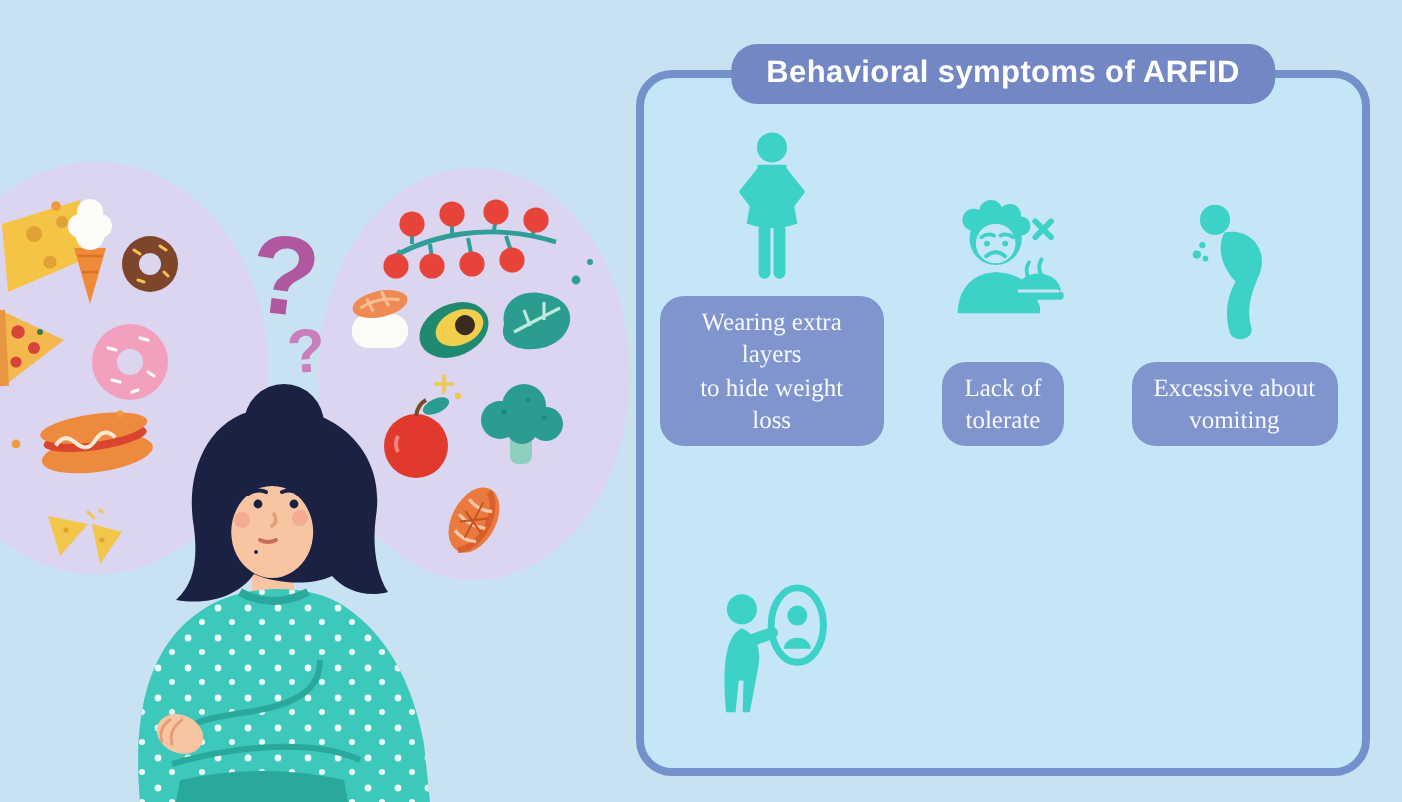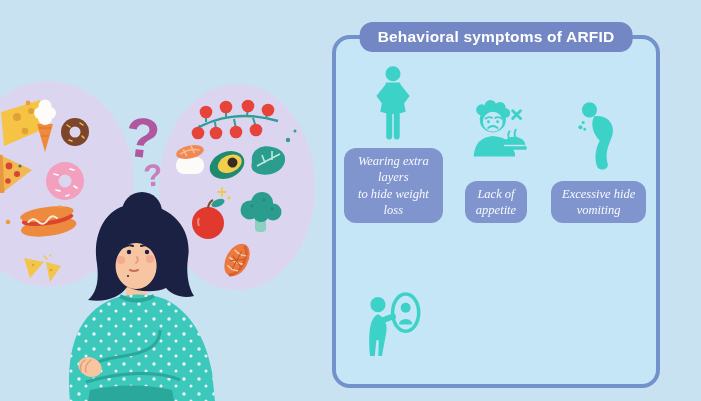--- a/index.html
+++ b/index.html
@@ -4,32 +4,32 @@
 <style>
   :root{
     --bg:#c9e2f2; --panel-bg:#c4e6f6; --panel-border:#7392cb;
     --title-pill:#7287c4; --label-pill:#8095ce; --icon:#3cd2c8;
     --bubble:#dbd5f0; --qmark:#af58a0; --qmark2:#c97fbc; --pill-text:#f7f9ff;
   }
   html,body{margin:0;padding:0;}
   .stage{position:relative;width:701px;height:401px;background:var(--bg);overflow:hidden;
          font-family:"Liberation Sans",sans-serif;}
   .left-scene{position:absolute;left:0;top:0;}
-  .panel{position:absolute;left:332px;top:35px;width:328px;height:353px;box-sizing:border-box;
+  .panel{position:absolute;left:318px;top:35px;width:367px;height:353px;box-sizing:border-box;
          border:4px solid var(--panel-border);border-radius:18px;background:var(--panel-bg);}
   .title-pill{position:absolute;top:-17px;left:50%;transform:translateX(-50%);
          background:var(--title-pill);color:#fff;font-weight:bold;font-size:15.5px;
          padding:6px 18px;border-radius:13px;white-space:nowrap;letter-spacing:.2px;}
   .grid{display:grid;grid-template-columns:repeat(3,1fr);grid-template-rows:1fr 1fr;
          height:100%;box-sizing:border-box;padding:26px 8px 20px;row-gap:16px;column-gap:4px;}
   .cell{display:flex;flex-direction:column;align-items:center;justify-content:flex-end;gap:7px;}
   .icon{display:block;}
   .pill{background:var(--label-pill);color:var(--pill-text);font-family:"Liberation Serif",serif;
          font-size:12.5px;line-height:1.3;text-align:center;padding:5px 11px;border-radius:12px;
-         white-space:pre-line;font-style:italic;}
+         white-space:pre-line;}
   .t{fill:var(--icon);} .ts{stroke:var(--icon);fill:none;stroke-linecap:round;}
 </style>
 </head>
 <body>
 
 <div class="stage">
 
   <svg class="left-scene" width="320" height="401" viewBox="0 0 320 401">
     <defs>
       <pattern id="polka" width="15" height="15" patternUnits="userSpaceOnUse">
@@ -234,33 +234,33 @@
           <path class="ts" stroke-width="2.4" d="M35 38 q6 -5 12 0"></path>
           <path class="ts" stroke-width="3.6" d="M66 16 l10 10 M76 16 l-10 10"></path>
           <path class="t" d="M17 72 Q19 50 41 48 Q56 49 64 58 L69 70 L69 74 L17 74 Z"></path>
           <path class="ts" stroke-width="2.4" d="M62 42 q-3 5 0 10"></path>
           <path class="ts" stroke-width="2.4" d="M70 40 q-3 5 0 10"></path>
           <path class="t" d="M54 60 a14 11 0 0 1 28 0 Z"></path>
           <rect class="t" x="52" y="60.5" width="32" height="5" rx="2.5"></rect>
           <path d="M55 60 h26" stroke="var(--panel-bg)" stroke-width="1.8"></path>
         </svg>
         <div class="pill">Lack of
-appetite</div>
+tolerate</div>
       </div>
 
 
       <div class="cell">
         <svg class="icon" width="80" height="76" viewBox="0 0 90 96">
           <circle class="t" cx="33" cy="15" r="9.5"></circle>
           <path class="t" d="M39 23 C57 20 68 36 60 52 C55 64 53 73 56 83 C58 91 44 94 42 85 C39 73 41 63 46 54 C39 47 33 34 39 23 Z"></path>
           <circle class="t" cx="25" cy="31" r="2"></circle>
             <circle class="t" cx="21.5" cy="37" r="2.6"></circle>
           <circle class="t" cx="27" cy="39.5" r="1.8"></circle>
         </svg>
-        <div class="pill">Excessive hide
+        <div class="pill">Excessive about
 vomiting</div>
       </div>
 
       <div class="cell">
         <svg class="icon" width="80" height="76" viewBox="0 0 90 96">
           <ellipse class="ts" stroke-width="4.4" cx="61" cy="31" rx="16.5" ry="23.5"></ellipse>
           <circle class="t" cx="61" cy="25" r="6.3"></circle>
           <path class="t" d="M52.5 46 a8.5 7 0 0 1 17 0 Z"></path>
           <circle class="t" cx="26" cy="21" r="9.5"></circle>
           <path class="t" d="M16 86 C13 52 17 37 26 33 C35 37 39 47 36 59 L31 86 L26.5 86 L27 66 L24 66 L22 86 Z"></path>

